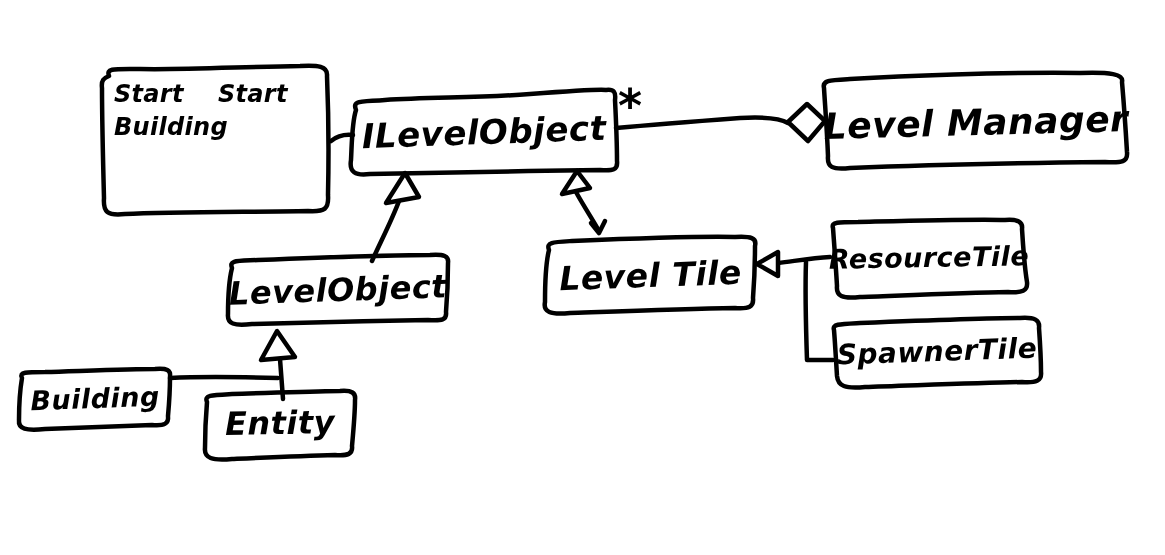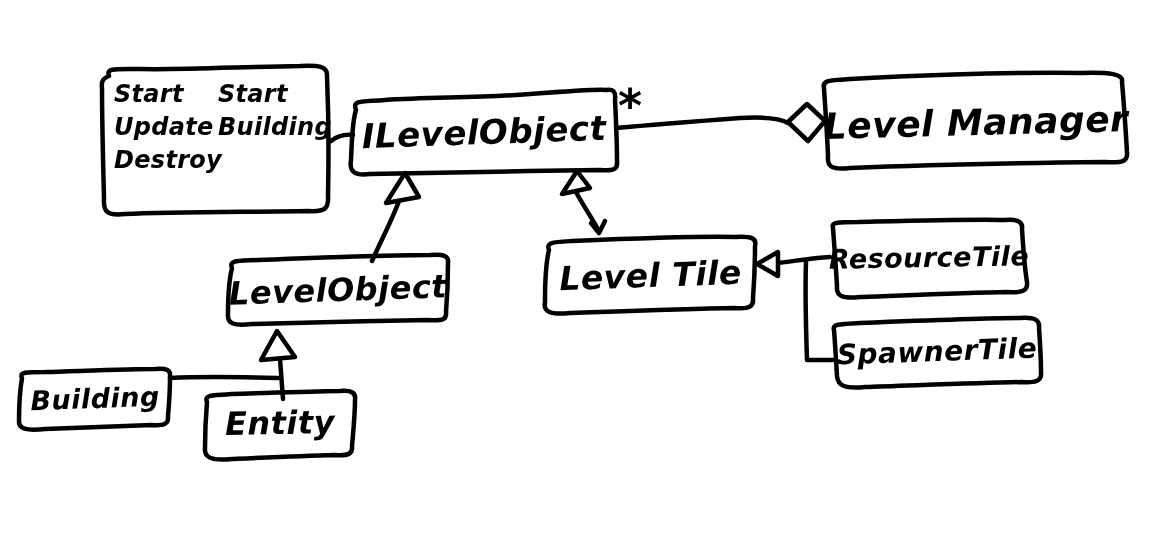--- a/index.html
+++ b/index.html
@@ -83,25 +83,21 @@
       <polygon fill="#ffffff" points="277,331 261,360 295,357"></polygon>
     </g>
   </svg>
 
   <div class="note">
     <div class="mrow">
       <span class="mcol-left">Start</span>
       <span>Start</span>
     </div>
     <div class="mrow">
-      <span class="mcol-left">Update</span>
       <span>Building</span>
-    </div>
-    <div class="mrow">
-      <span class="mcol-left">Destroy</span>
     </div>
   </div>
 
   <div class="lbl r-2" style="left:358px; top:100px; width:252px; height:64px; font-size:34px;">ILevelObject</div>
 
   <div class="lbl r-15" style="left:830px; top:84px;  width:292px; height:76px; font-size:36px;">Level Manager</div>
 
   <div class="lbl r-2" style="left:232px; top:260px; width:212px; height:60px; font-size:32px;">LevelObject</div>
 
   <div class="lbl r-2" style="left:548px; top:242px; width:205px; height:66px; font-size:33px;">Level Tile</div>

